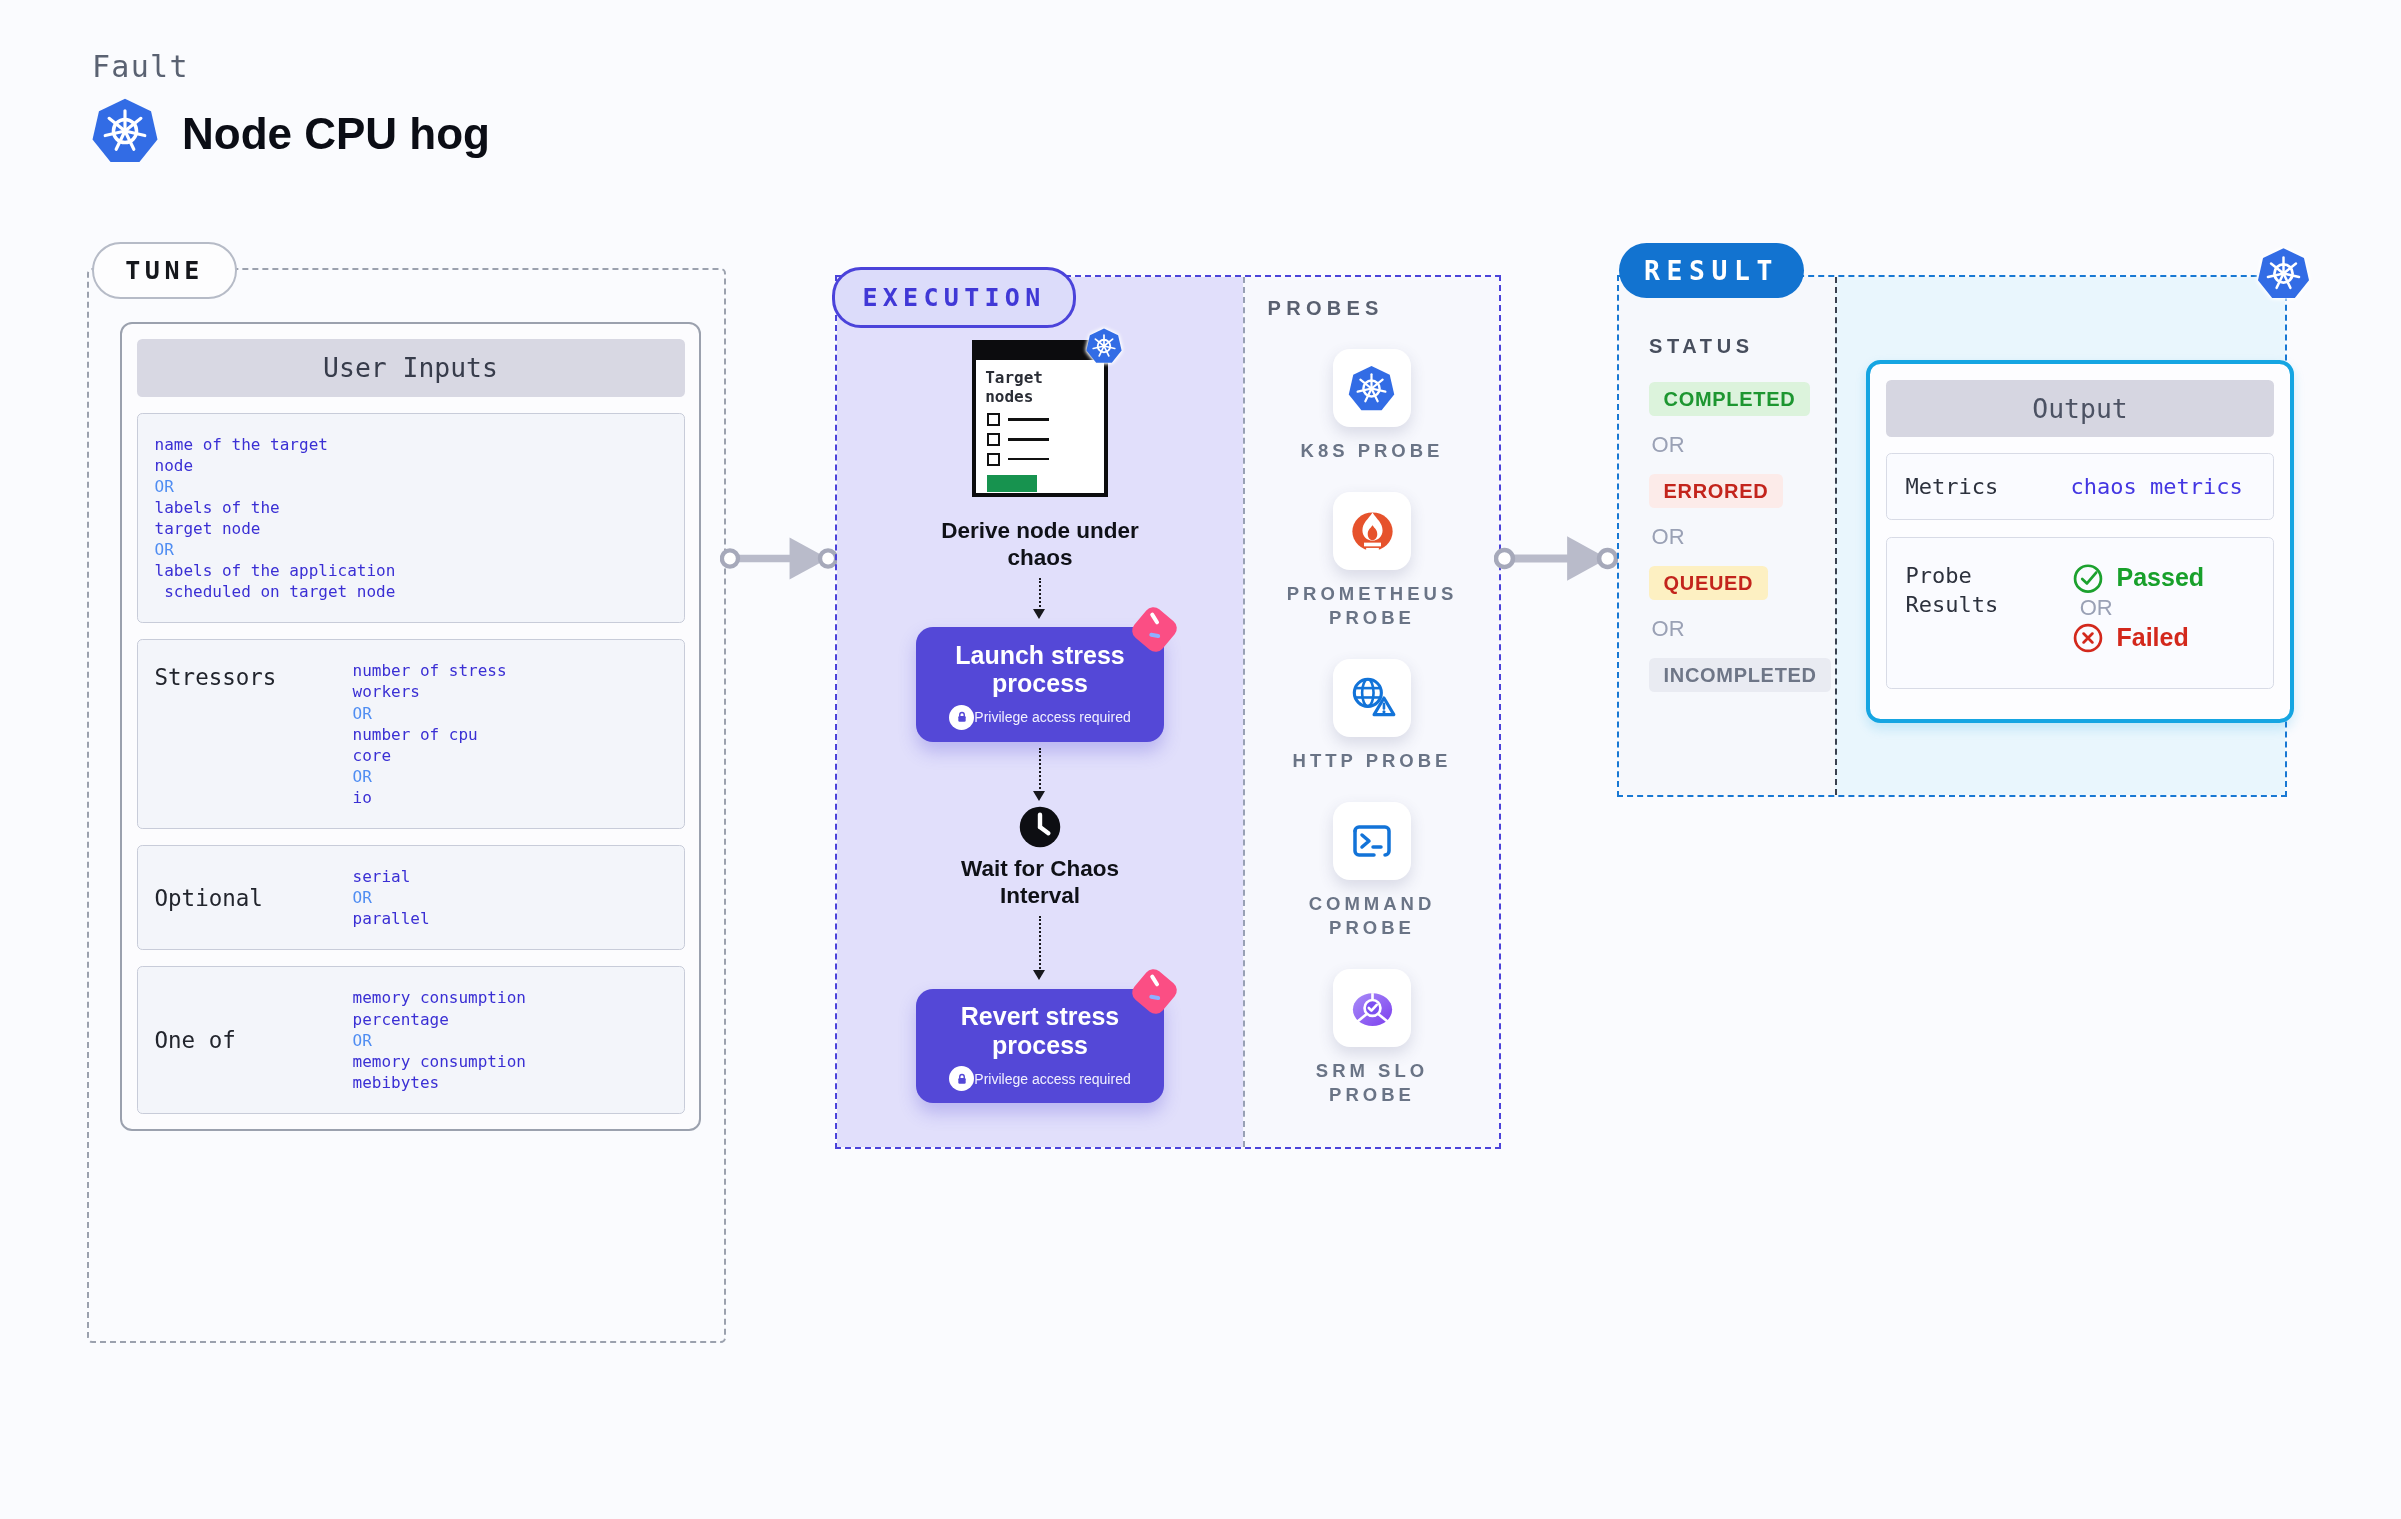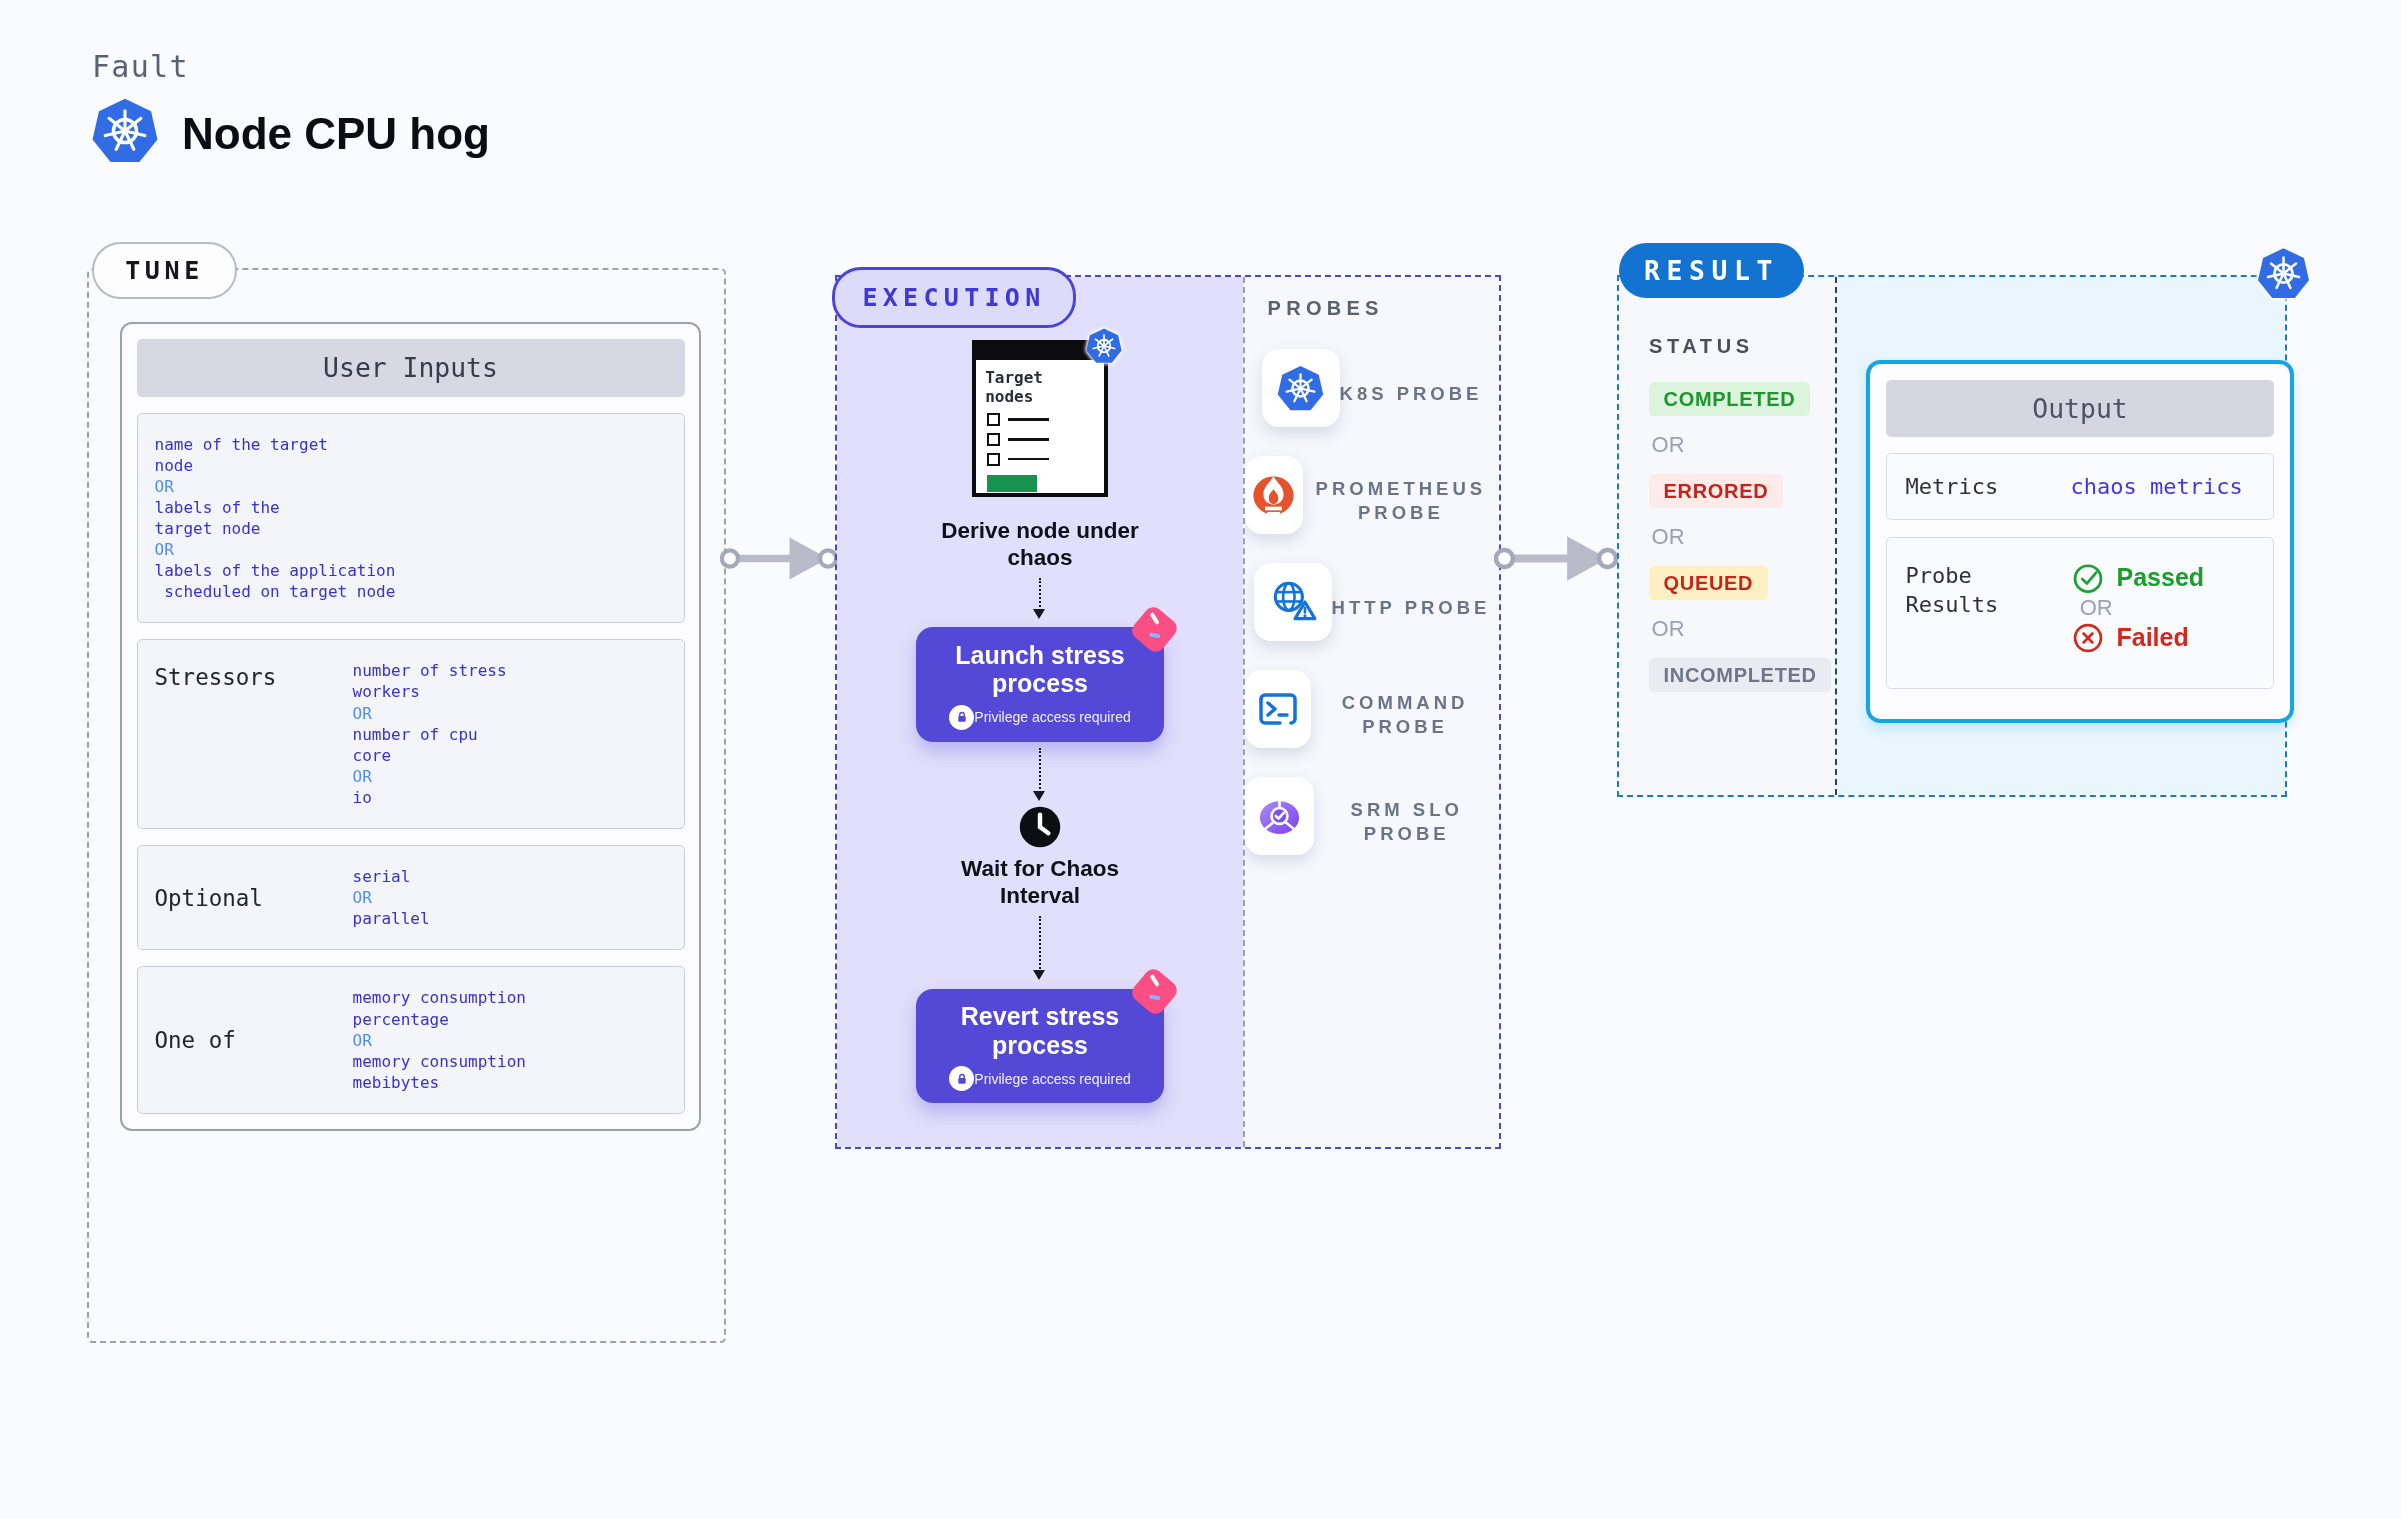--- a/index.html
+++ b/index.html
@@ -74,21 +74,21 @@
   .chaos-badge{position:absolute;top:-16px;right:-9.2px;width:37px;height:37px;background:#fb4e84;
                border-radius:9.2px;transform:rotate(40deg);overflow:hidden;}
   .chaos-badge i{position:absolute;display:block;height:4px;border-radius:2px;}
   .chaos-badge .m1{width:13.2px;left:5.3px;top:8px;background:#ffffff;transform:rotate(18deg);}
   .chaos-badge .m2{width:10.6px;left:17px;top:21px;background:#8fb0ff;transform:rotate(-30deg);}
   .clock{margin-top:8px;}
 
   
   .probes-title{align-self:flex-start;margin:20px 0 0 22.5px;font-family:"Liberation Sans",sans-serif;
                 font-weight:bold;font-size:20px;letter-spacing:5.3px;color:#596070;}
-  .probe-item{display:flex;flex-direction:row;align-items:center;margin-top:29px;}
+  .probe-item{display:flex;flex-direction:column;align-items:center;margin-top:29px;}
   .probe-item:first-of-type{margin-top:22.5px;}
   .probe-card{width:78px;height:78px;background:#fff;border-radius:17px;
               box-shadow:0 6.6px 14.5px rgba(60,70,110,.16);display:flex;align-items:center;justify-content:center;}
   .probe-label{margin-top:12px;font-family:"Liberation Sans",sans-serif;font-weight:bold;font-size:18.5px;
                letter-spacing:4px;color:#6a7486;text-align:center;line-height:1.3;max-width:205px;}
 
   
   .result-panel{position:absolute;left:1617px;top:275px;width:670px;height:522px;box-sizing:border-box;
                 border:2.6px dashed #1878d3;display:flex;}
   .result-badge{left:1619px;top:243px;width:185px;height:55px;background:#1273d0;color:#fff;

